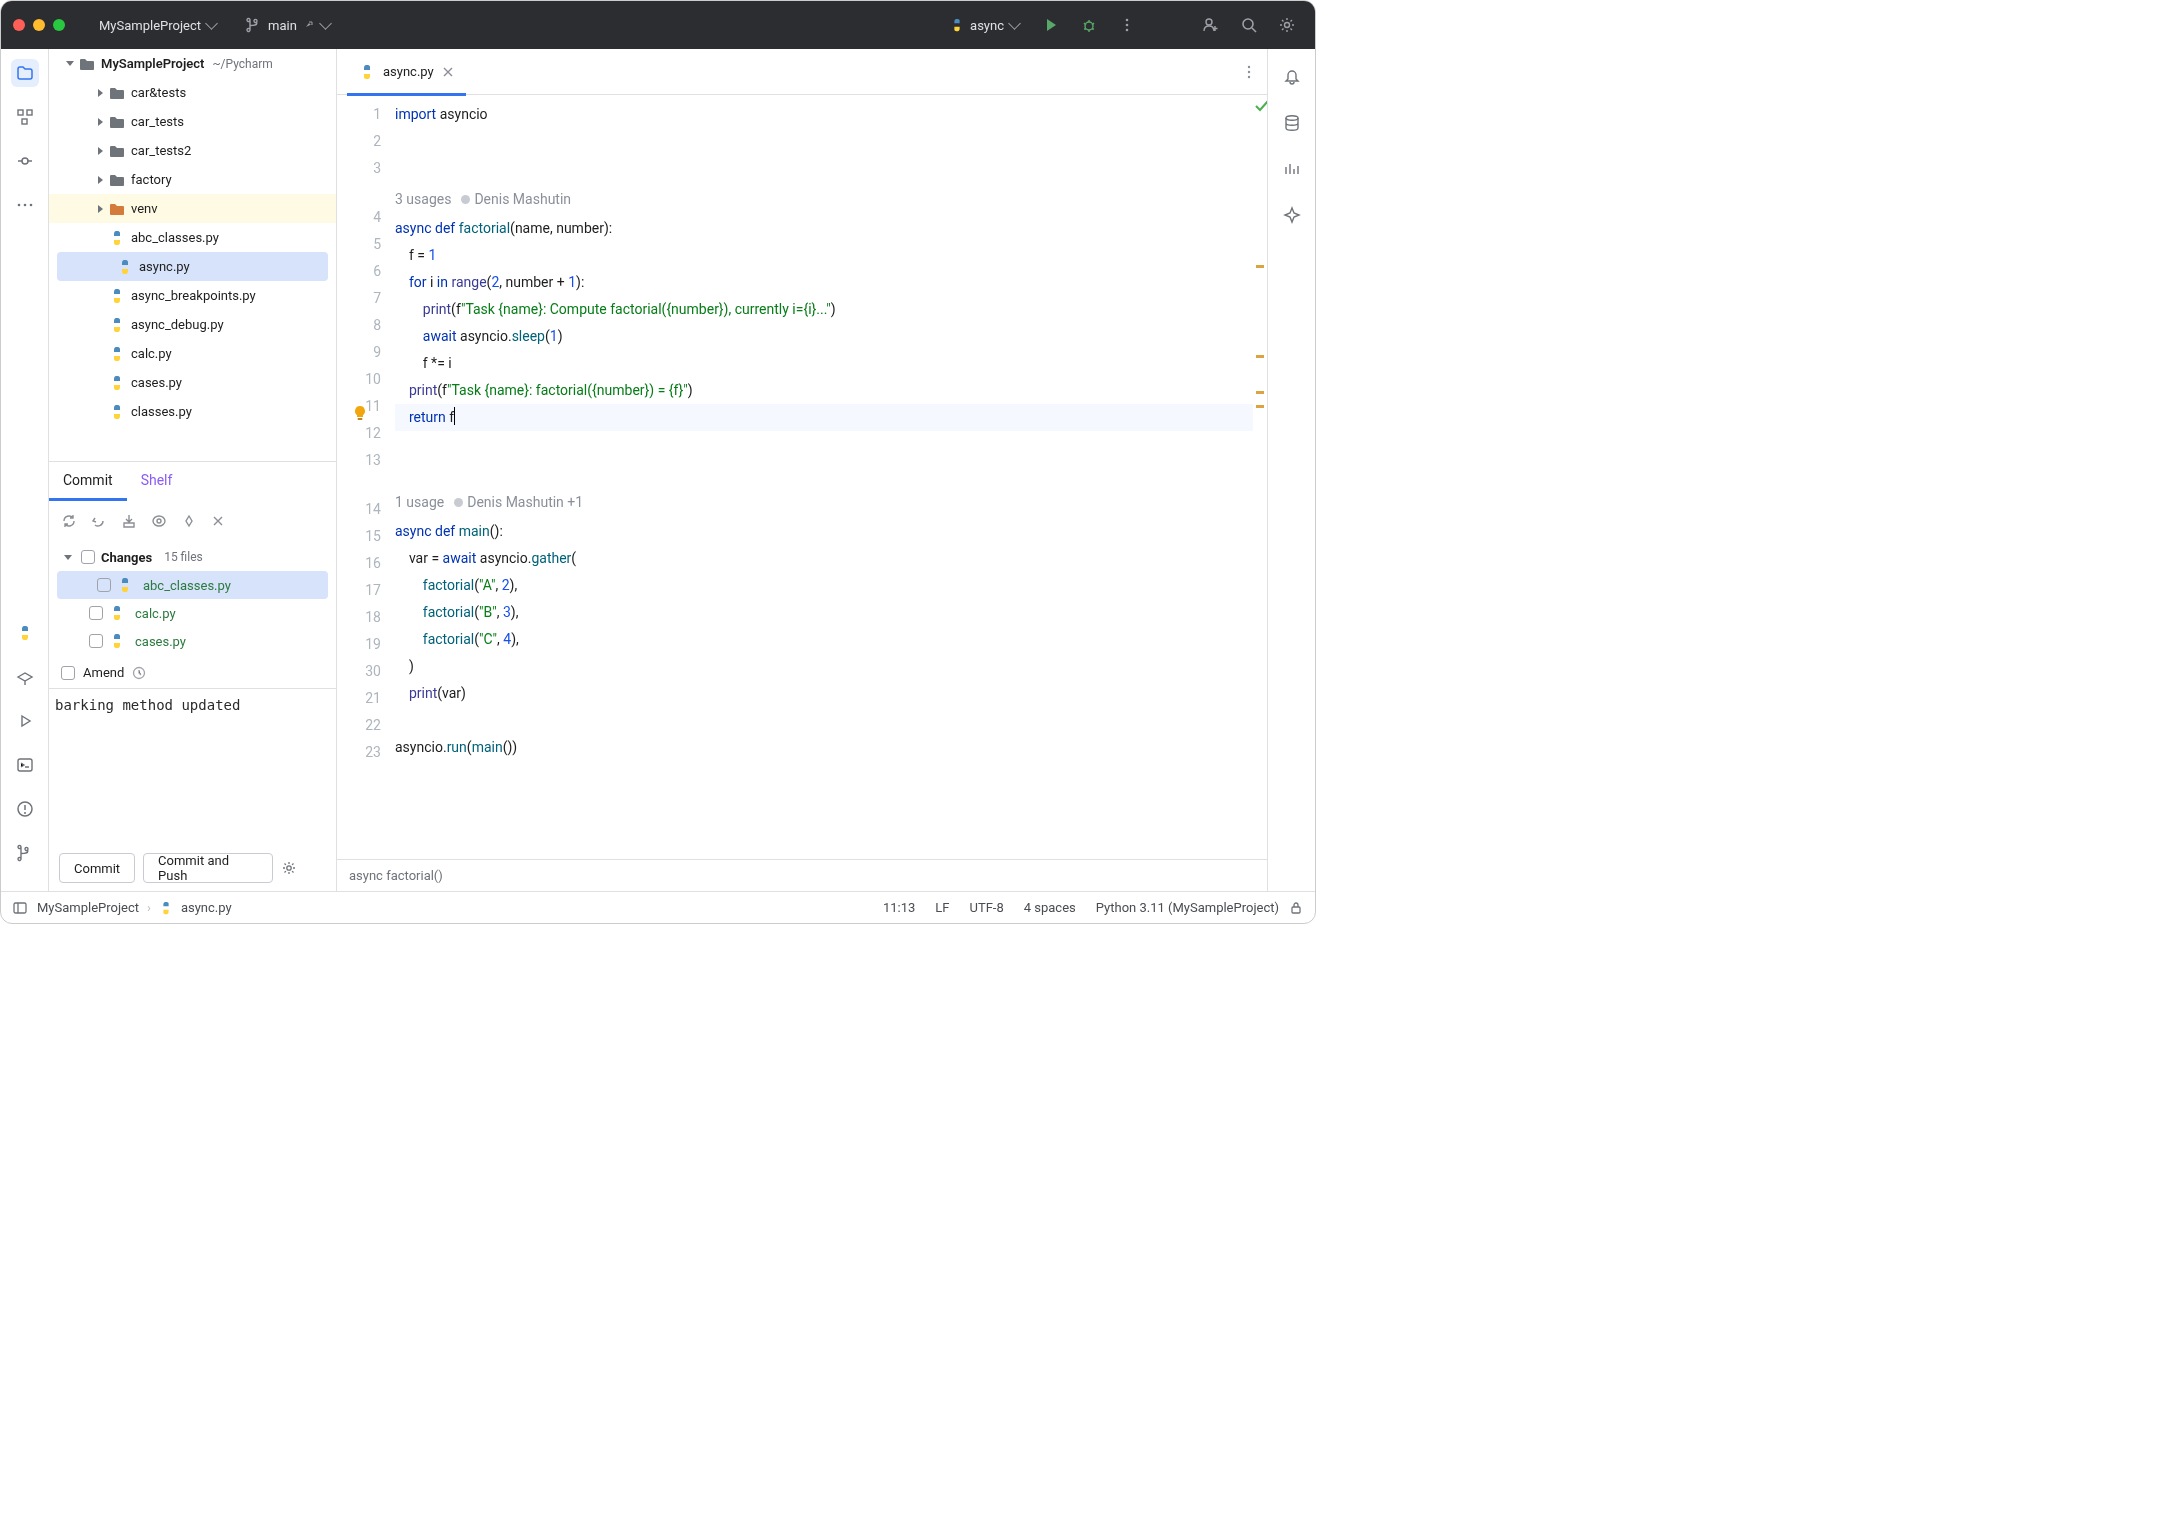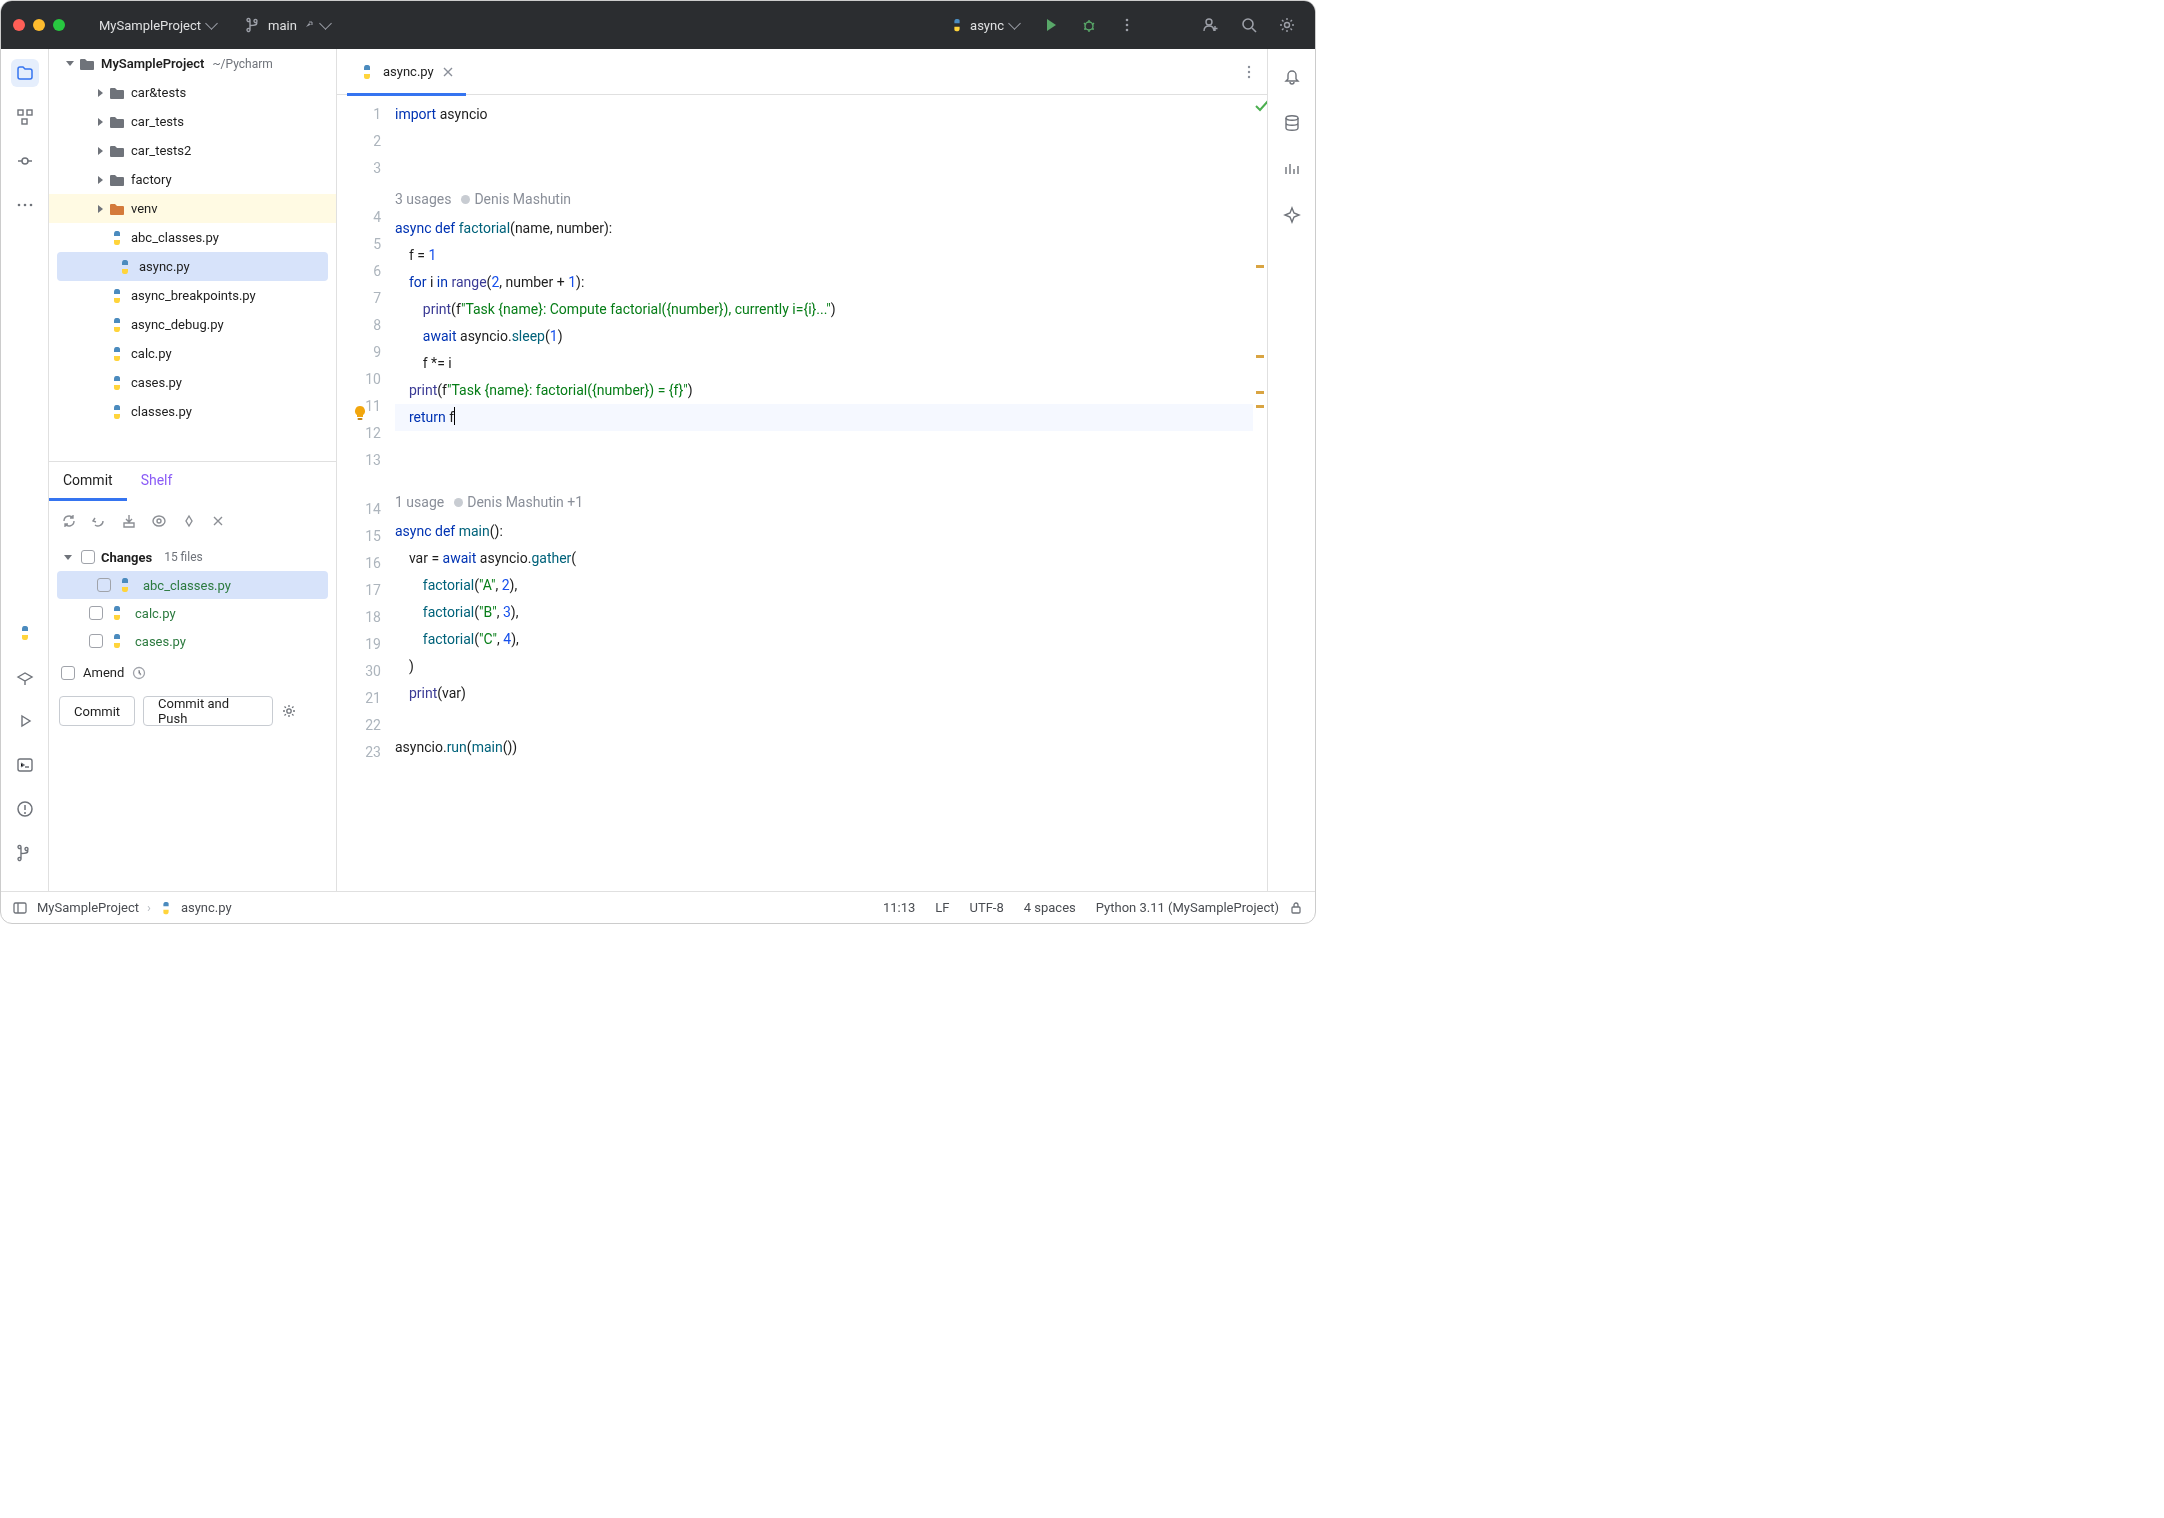--- a/index.html
+++ b/index.html
@@ -454,20 +454,21 @@
         </div>
     </div>
     <div class="amend">
       <span class="chk"></span>
       <span>Amend</span>
       <svg width="14" height="14" viewBox="0 0 14 14">
           <circle cx="7" cy="7" r="5.5" fill="none" stroke="#a0a3aa" stroke-width="1.3"></circle>
           <path stroke="#a0a3aa" stroke-width="1.3" d="M7 4v3l2 2"></path>
         </svg>
     </div>
+    <div class="commit-msg">barking method updated</div>
     <div class="commit-actions">
       <div class="btn">Commit</div>
       <div class="btn" style="max-width:130px;overflow:hidden">Commit and Push</div>
       <svg width="16" height="16" viewBox="0 0 16 16">
           <circle cx="8" cy="8" r="2.2" fill="none" stroke="#6f737a" stroke-width="1.3"></circle>
           <path fill="none" stroke="#6f737a" stroke-width="1.3" d="M8 2v2M8 12v2M2 8h2M12 8h2M3.5 3.5l1.4 1.4M11.1 11.1l1.4 1.4M12.5 3.5l-1.4 1.4M4.9 11.1l-1.4 1.4"></path>
         </svg>
     </div>
   </div>
 
@@ -525,20 +526,21 @@
       <div class="markcol">
         <svg class="check" viewBox="0 0 18 18" style="margin:2px auto">
             <path fill="none" stroke="#4caf50" stroke-width="2" d="M3 9l4 4 8-9"></path>
           </svg>
         <div class="mark" style="top:170px"></div>
         <div class="mark" style="top:260px"></div>
         <div class="mark" style="top:296px"></div>
         <div class="mark" style="top:310px"></div>
       </div>
     </div>
+    <div class="crumb">async  factorial()</div>
   </div>
 
   <div class="rightstrip">
     <div class="ls-icon">
         <svg width="18" height="18" viewBox="0 0 18 18">
           <path fill="none" stroke="#6f737a" stroke-width="1.4" d="M5 7a4 4 0 018 0v4l2 2H3l2-2zM7 14a2 2 0 004 0"></path>
         </svg>
       </div>
     <div class="ls-icon">
         <svg width="18" height="18" viewBox="0 0 18 18">

